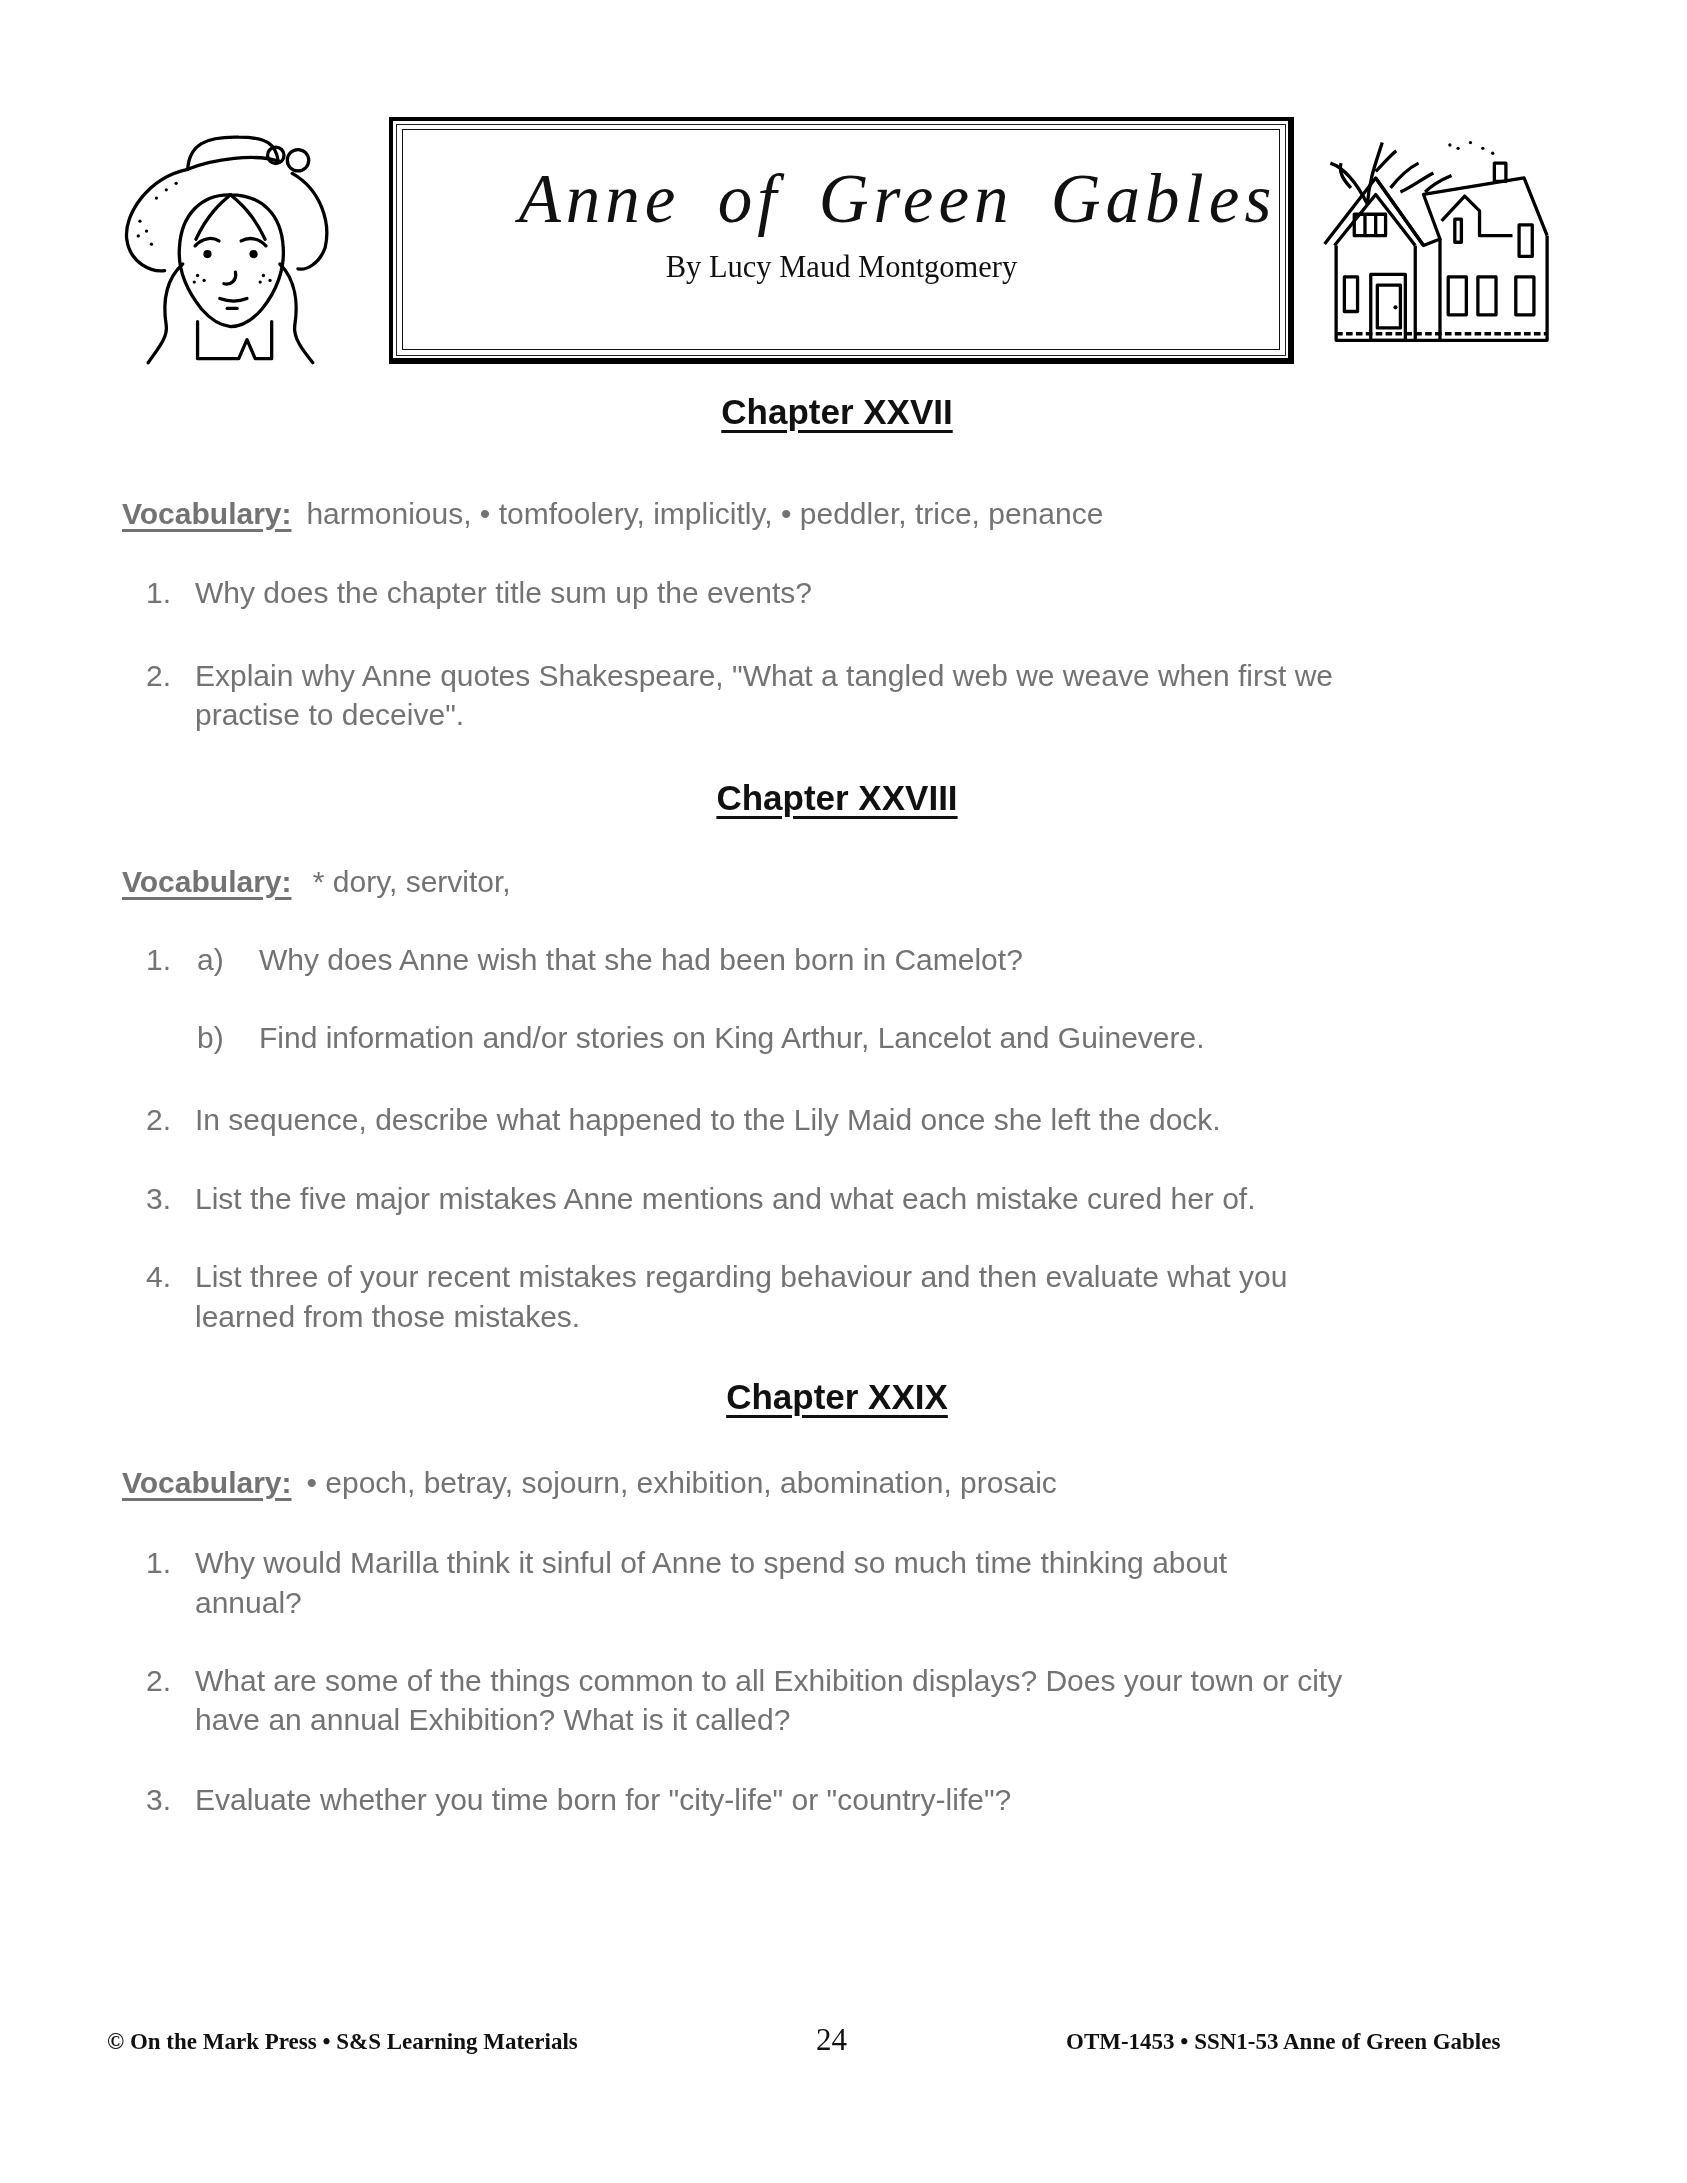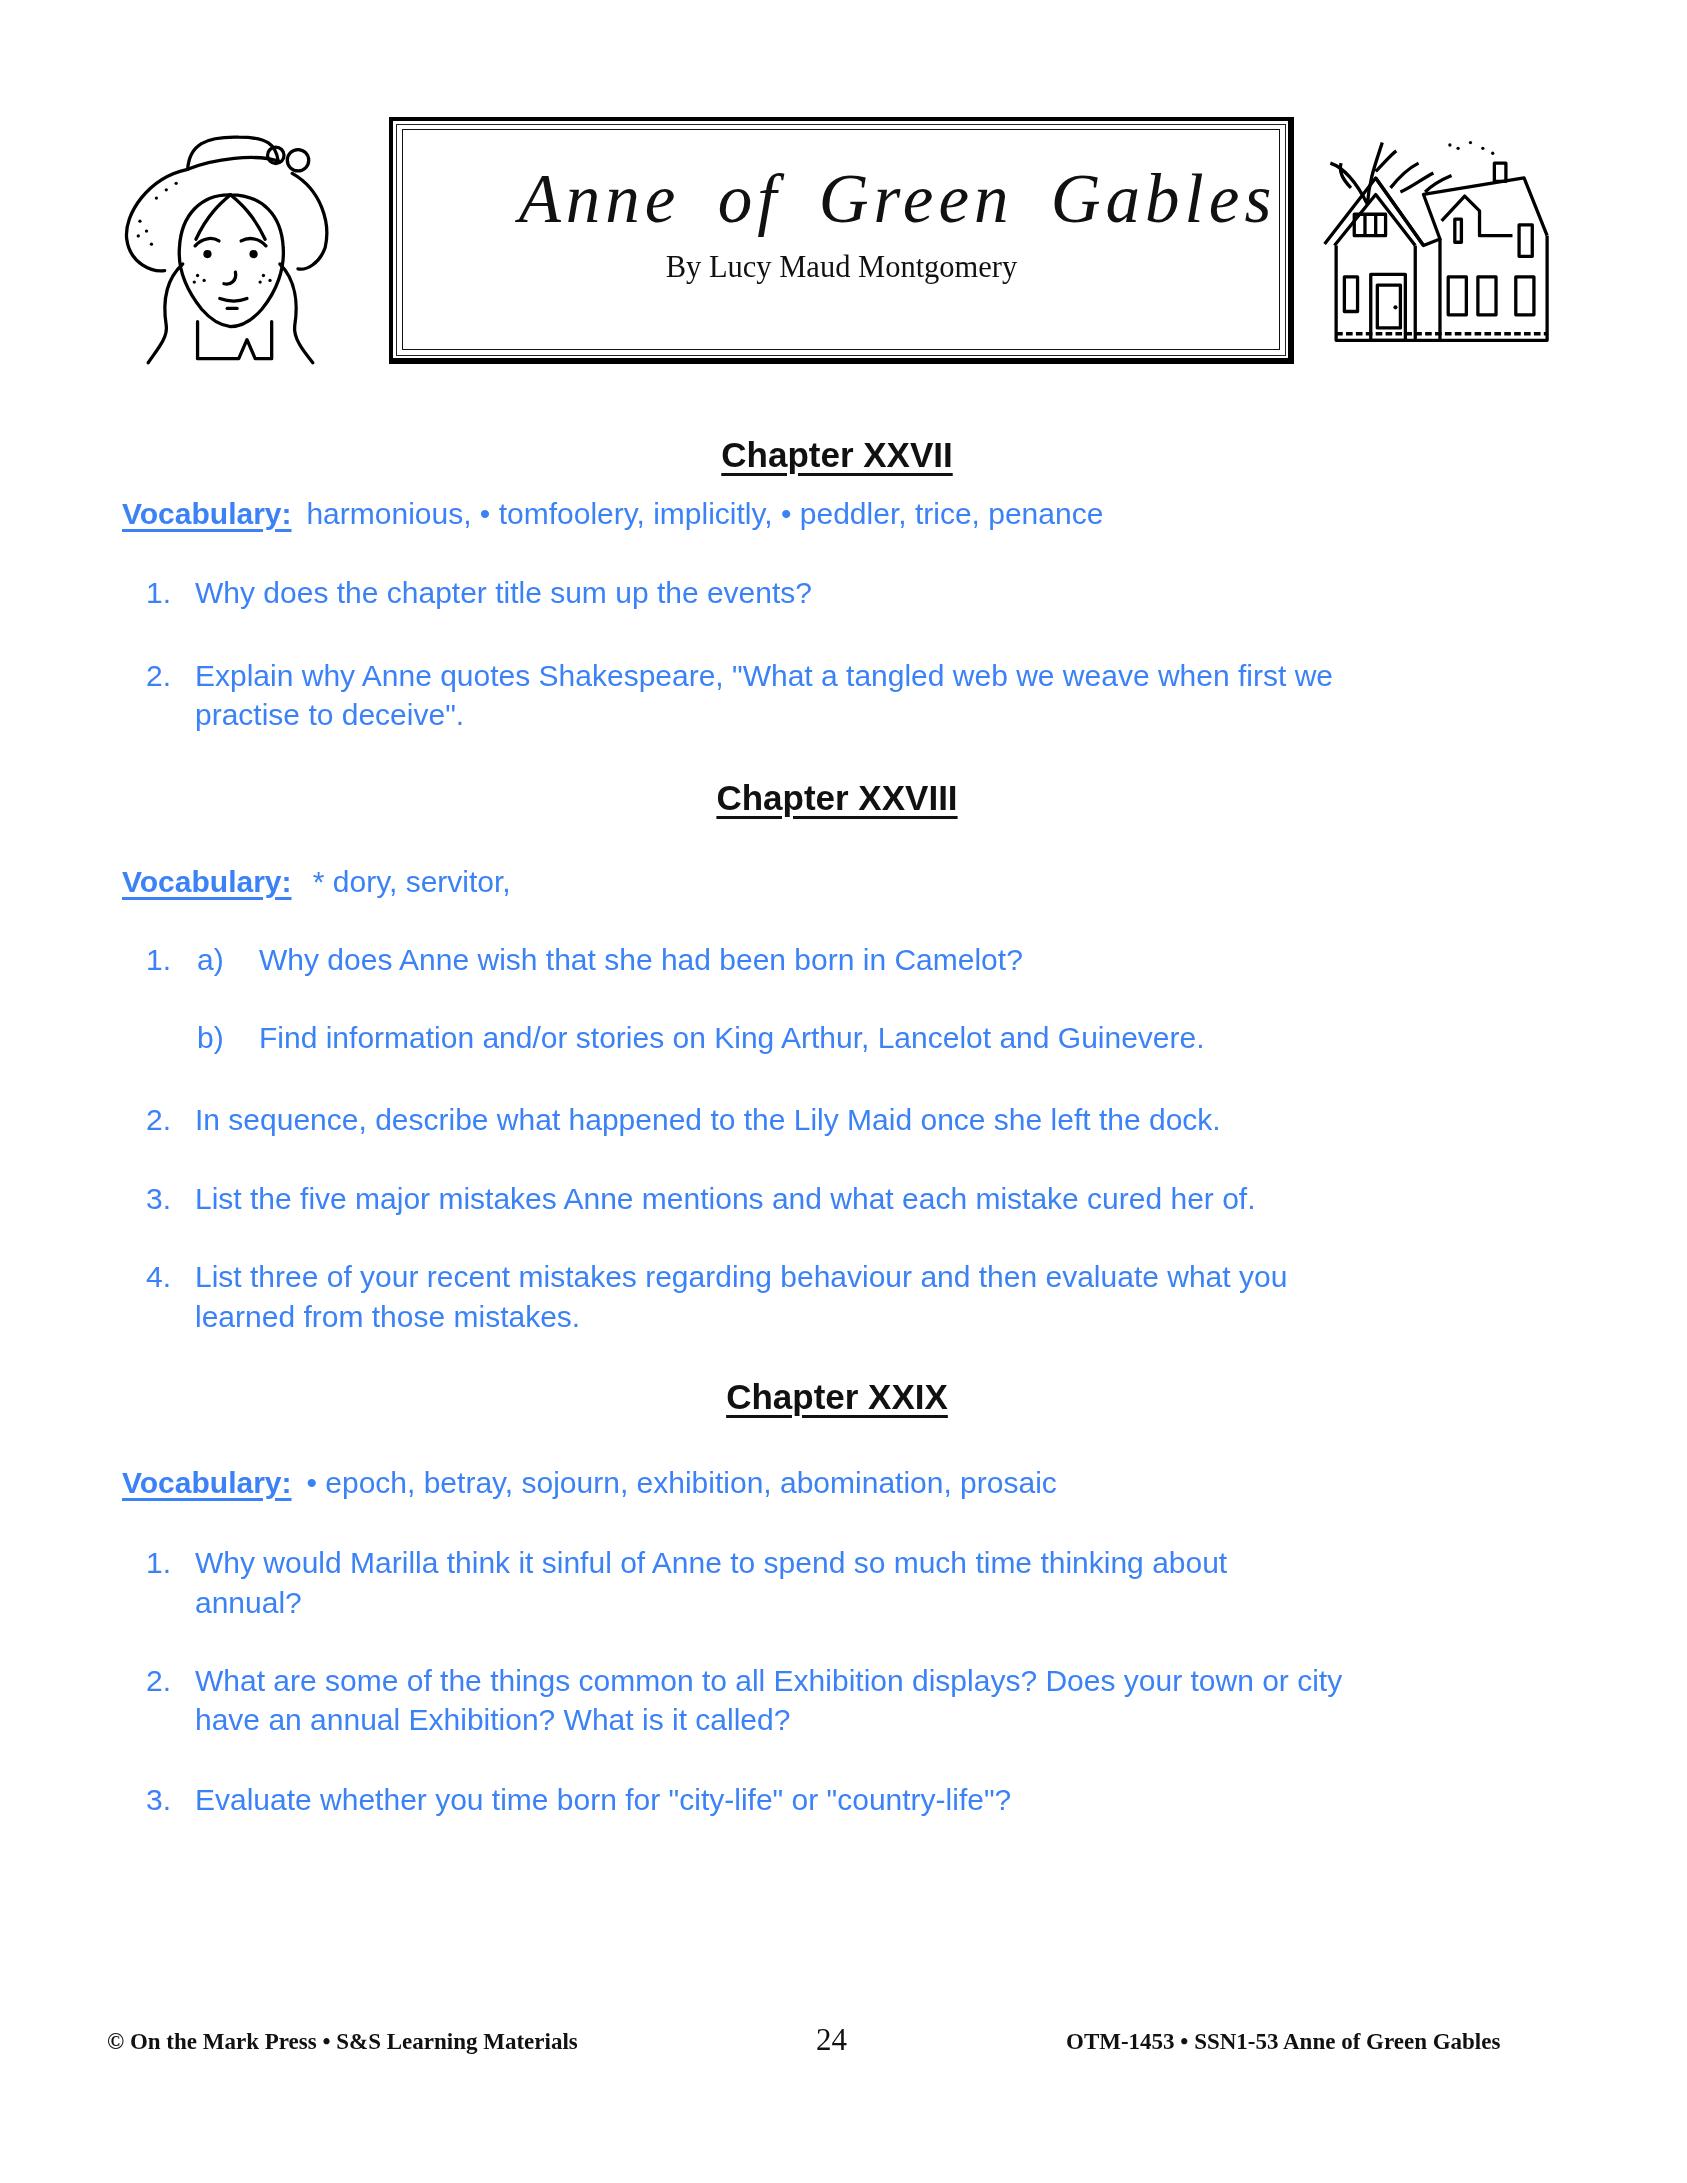--- a/index.html
+++ b/index.html
@@ -1,20 +1,20 @@
 <!DOCTYPE html>
 <html style="font-size:13px"><head>
 <meta charset="utf-8">
 <style>
   html, body { margin: 0; padding: 0; background: #ffffff; }
   body { width: 1687px; height: 2183px; position: relative; overflow: hidden; color: #111; }
   .abs { position: absolute; }
   .sans { font-family: "Liberation Sans", sans-serif; }
   .serif { font-family: "Liberation Serif", serif; }
-  .body-line { font-size: 30px; line-height: 40px; white-space: nowrap; color: #3b82f6; }
+  .body-line { font-size: 30px; line-height: 40px; white-space: nowrap; color: #737373; }
   .heading { font-size: 35px; line-height: 41px; font-weight: bold; text-decoration: underline; text-decoration-thickness: 3.3px; text-underline-offset: 5.8px; white-space: nowrap; left: 0; width: 1674px; text-align: center; }
   .vocab-label { font-weight: bold; text-decoration: underline; text-decoration-thickness: 2.5px; text-underline-offset: 5px; }
   .num { width: 49px; text-align: right; left: 122px; }
   .q { left: 195px; }
   .sub-label { left: 197px; }
   .sub-text { left: 259px; }
   .footer { font-size: 23px; line-height: 28px; font-weight: bold; white-space: nowrap; }
   
   .box-outer { left: 389px; top: 117px; width: 905px; height: 247px; box-sizing: border-box;
     border-top: 4.1px solid #000; border-left: 4.1px solid #000; border-right: 6.6px solid #000; border-bottom: 6.6px solid #000; }
@@ -120,21 +120,21 @@
       <circle cx="160" cy="18" r="2"></circle>
         <circle cx="170" cy="22" r="2"></circle>
         <circle cx="185" cy="15" r="2"></circle>
         <circle cx="200" cy="22" r="2"></circle>
         <circle cx="212" cy="28" r="2"></circle>
       <circle cx="94" cy="215" r="2.5"></circle>
     </g>
   </svg>
 </div>
 
-<div class="abs sans heading" style="top:434px;">Chapter XXVII</div>
+<div class="abs sans heading" style="top:391px;">Chapter XXVII</div>
 
 <div class="abs sans body-line" style="left:122px; top:494px;">
   <span class="vocab-label">Vocabulary:</span>
   <span style="margin-left:6.6px;">harmonious, • tomfoolery, implicitly, • peddler, trice, penance</span>
 </div>
 
 <div class="abs sans body-line num" style="top:573px;">1.</div>
 <div class="abs sans body-line q" style="top:573px;">Why does the chapter title sum up the events?</div>
 
 <div class="abs sans body-line num" style="top:656px;">2.</div>

